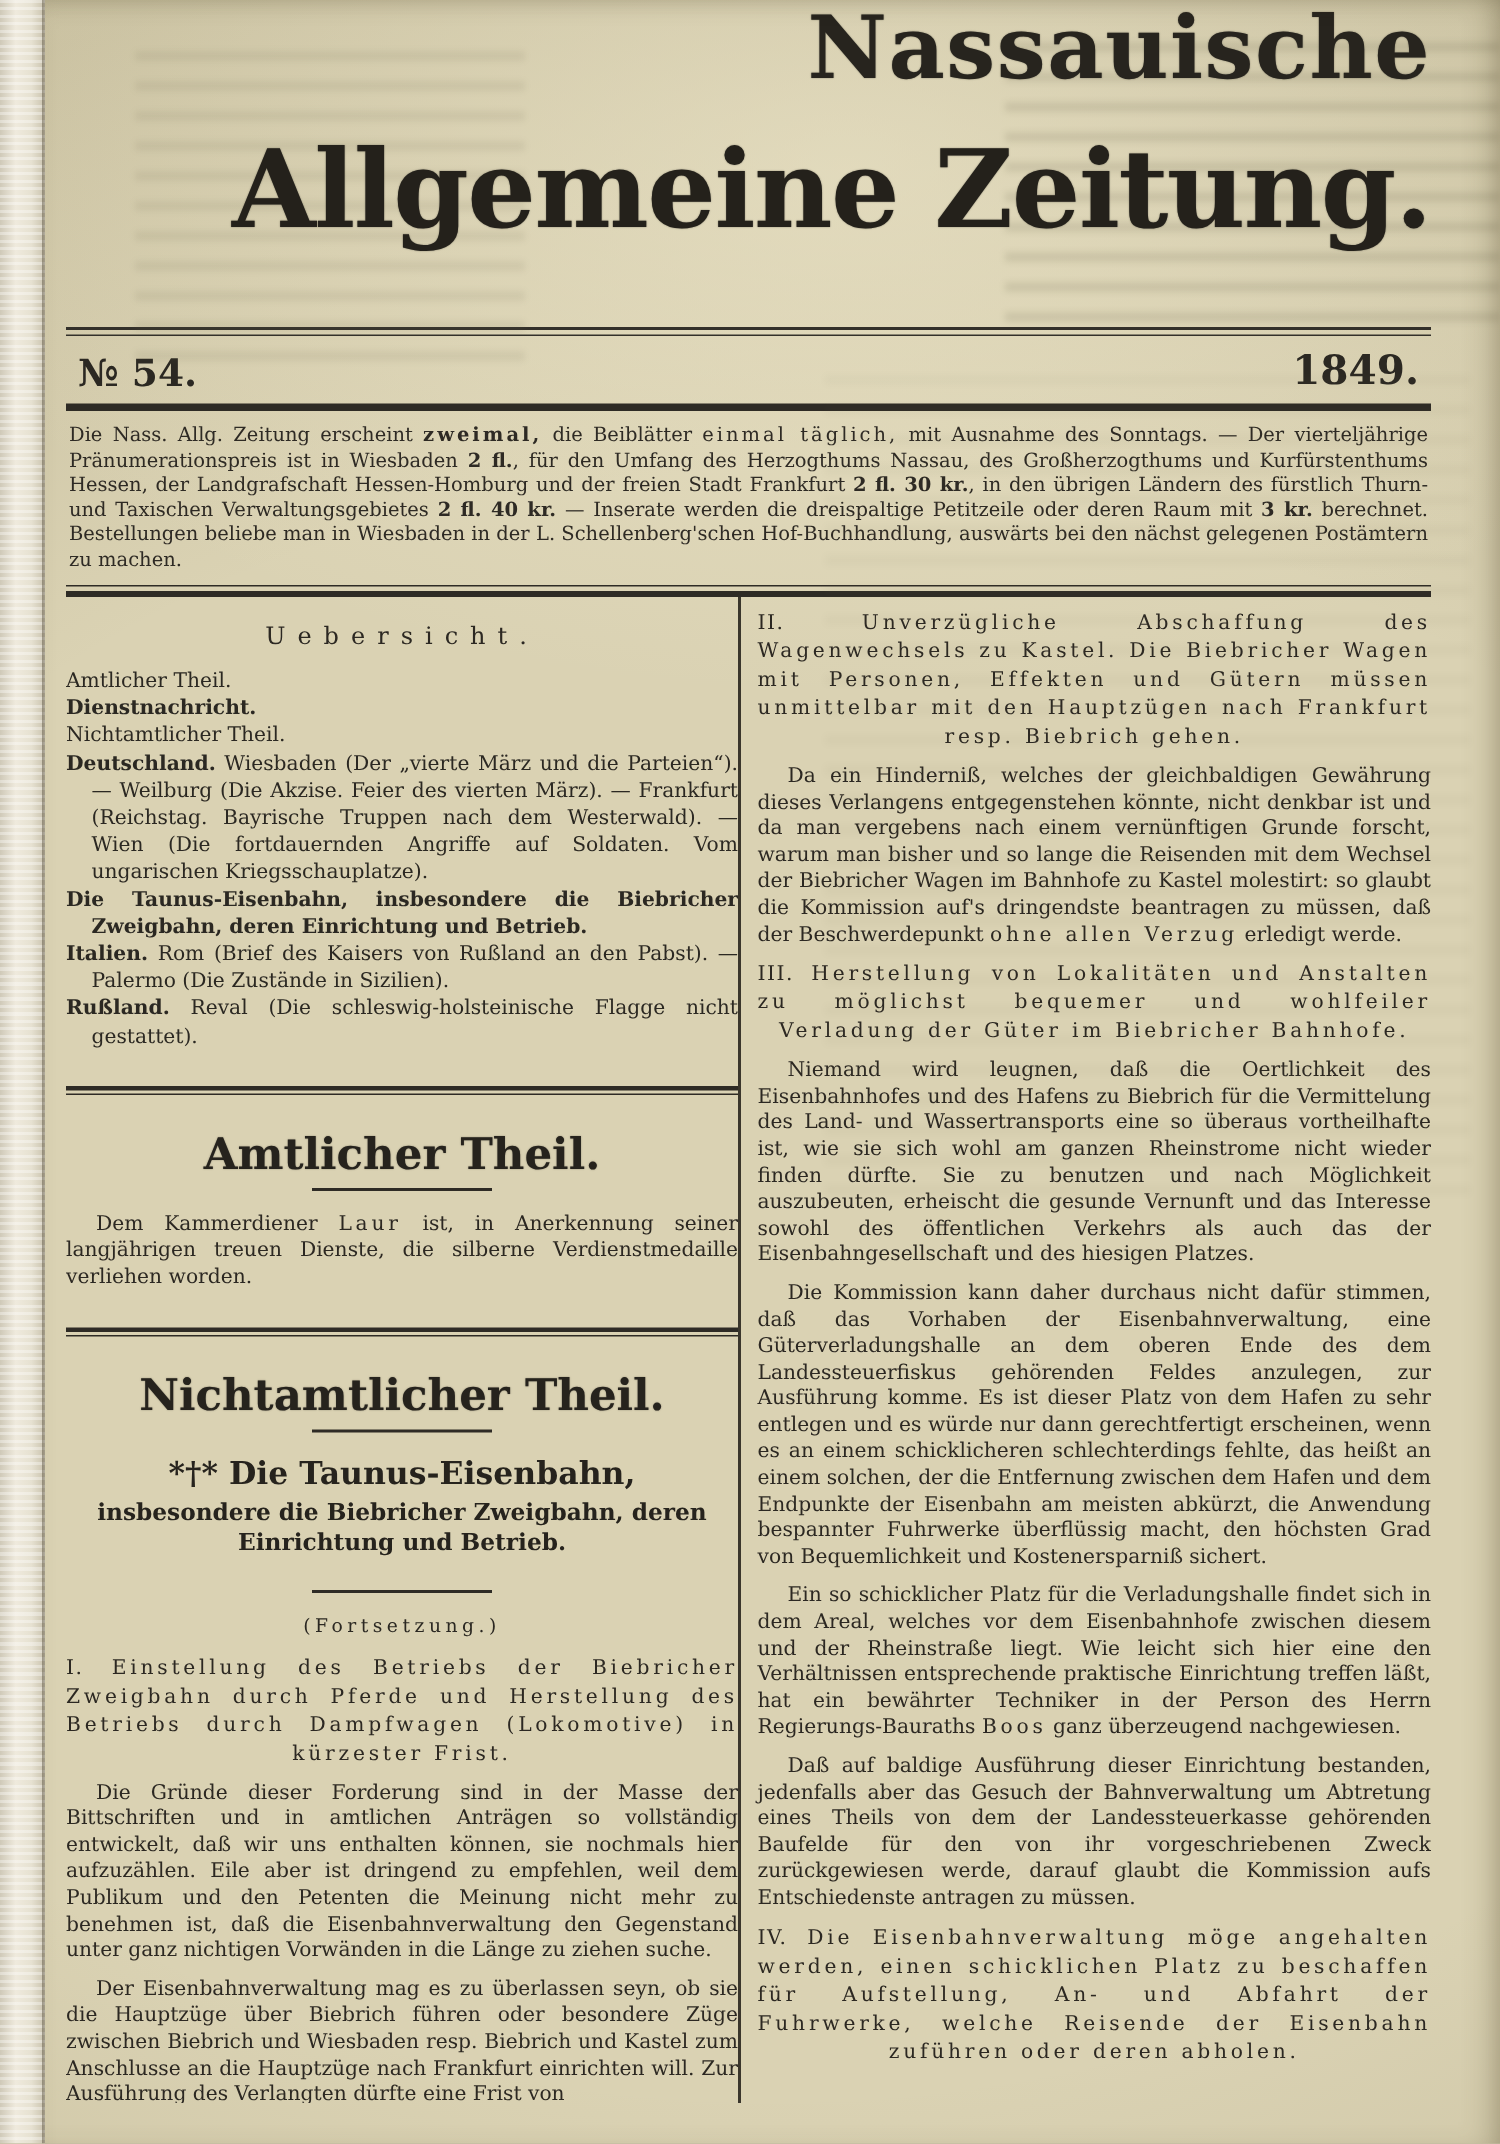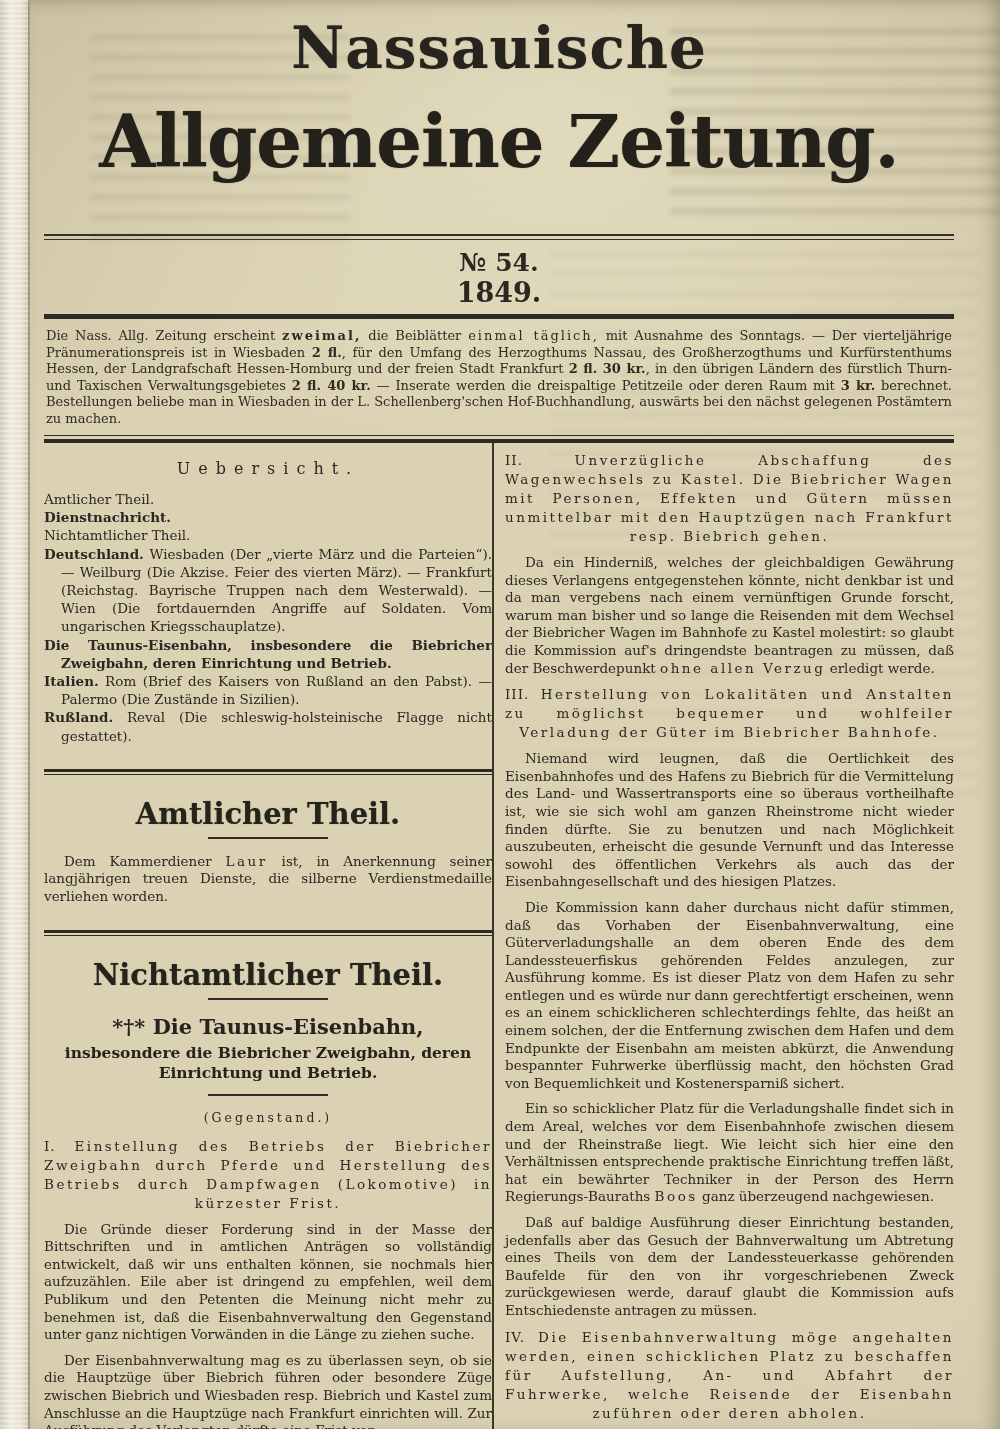--- a/index.html
+++ b/index.html
@@ -37,34 +37,34 @@
   
   .bleed{
     position:absolute;pointer-events:none;opacity:.5;filter:blur(2px);
     background:repeating-linear-gradient(180deg, rgba(104,99,74,.30) 0 7px, rgba(0,0,0,0) 7px 20px);
   }
   .bleed.b1{left:640px;top:28px;width:330px;height:200px;}
   .bleed.b2{left:60px;top:34px;width:260px;height:210px;opacity:.35;}
   .bleed.b3{left:520px;top:250px;width:430px;height:560px;opacity:.14;}
 
   
-  .masthead{position:relative;text-align:center;padding-top:16px;}
+  .masthead{position:relative;text-align:right;padding-top:0;}
   .mast1{
     font-size:58px;font-weight:700;line-height:64px;letter-spacing:1px;color:#27241e;
     text-shadow:0 0 1px rgba(39,36,30,.6);
   }
   .mast2{
     font-size:72px;font-weight:700;line-height:104px;letter-spacing:-1px;color:#24211b;
     margin-top:10px;margin-bottom:40px;
     text-shadow:0 0 1px rgba(39,36,30,.6);
   }
   .rule-double{border-top:2px solid #33302a;border-bottom:1px solid #33302a;height:3px;}
   .dateline{
-    display:flex;align-items:center;justify-content:space-between;
-    padding:8px 8px 6px 8px;font-weight:700;flex-direction:column;
+    display:flex;align-items:flex-end;justify-content:space-between;
+    padding:8px 8px 6px 8px;font-weight:700;
   }
   .issue-no{font-size:25px;}
   .date-center{font-size:26px;letter-spacing:1px;}
   .year{font-size:27px;}
   .rule-thick{border-top:5px solid #2e2b25;height:0;}
   .notice{
     margin:9px 2px 8px 2px;font-size:13px;line-height:16.5px;text-align:justify;
     color:#2e2a24;
   }
   .notice .b{font-weight:700;}
@@ -92,21 +92,21 @@
   .sep-double{border-top:3px solid #2e2b25;border-bottom:1px solid #2e2b25;height:2px;margin:24px 0 0 0;}
   .sec-head{
     text-align:center;font-size:29px;font-weight:700;color:#26231d;margin:22px 0 6px 0;
     text-shadow:0 0 1px rgba(39,36,30,.5);
   }
   .short-rule{width:120px;border-top:2px solid #2e2b25;margin:0 auto 14px auto;height:0;}
   .art-title{
     text-align:center;font-size:21px;font-weight:700;margin:2px 0 4px 0;color:#26231d;
   }
   .art-sub{
-    text-align:center;font-size:15.5px;font-weight:700;line-height:20px;margin:0 0 11px 0;color:#26231d;
+    text-align:center;font-size:15.5px;font-weight:700;line-height:20px;margin:0 0 22px 0;color:#26231d;
   }
   .fortsetzung{text-align:center;font-size:12.5px;letter-spacing:3px;margin:10px 0 12px 0;}
   .spaced-head{
     font-size:13.5px;line-height:19px;letter-spacing:2.5px;
     text-align:justify;text-align-last:center;margin:4px 0 8px 0;color:#2c2822;
   }
   .spaced-head .no{letter-spacing:1px;}
   .mb{margin-bottom:8px;}
 </style>
 </head>
@@ -160,21 +160,21 @@
       <p class="body-text ind"><span>Dem Kammerdiener </span><span class="gesperrt">Laur</span><span> ist, in Anerkennung seiner langjährigen treuen Dienste, die silberne Verdienstmedaille verliehen worden.</span></p>
 
       <div class="sep-double"></div>
 
       <div class="sec-head">Nichtamtlicher Theil.</div>
       <div class="short-rule"></div>
 
       <div class="art-title"><span>*†*</span> <span>Die Taunus-Eisenbahn,</span></div>
       <div class="art-sub">insbesondere die Biebricher Zweigbahn, deren Einrichtung und Betrieb.</div>
       <div class="short-rule"></div>
-      <div class="fortsetzung">(Gegenstand.)</div>
+      <div class="fortsetzung">(Fortsetzung.)</div>
 
       <div class="spaced-head"><span class="no">I.</span><span> Einstellung des Betriebs der Biebricher Zweigbahn durch Pferde und Herstellung des Betriebs durch Dampfwagen (Lokomotive) in kürzester Frist.</span></div>
 
       <p class="body-text ind mb">Die Gründe dieser Forderung sind in der Masse der Bittschriften und in amtlichen Anträgen so vollständig entwickelt, daß wir uns enthalten können, sie nochmals hier aufzuzählen. Eile aber ist dringend zu empfehlen, weil dem Publikum und den Petenten die Meinung nicht mehr zu benehmen ist, daß die Eisenbahnverwaltung den Gegenstand unter ganz nichtigen Vorwänden in die Länge zu ziehen suche.</p>
       <p class="body-text ind"><span>Der Eisenbahnverwaltung mag es zu überlassen seyn, ob sie die Hauptzüge über Biebrich führen oder besondere Züge zwischen Biebrich und Wiesbaden resp. Biebrich und Kastel zum Anschlusse an die Hauptzüge nach Frankfurt einrichten will.  Zur Ausführung des Verlangten dürfte eine Frist von </span></p>
     </div>
 
     <div class="col-right">
 
       <div class="spaced-head"><span class="no">II.</span><span> Unverzügliche Abschaffung des Wagenwechsels zu Kastel.  Die Biebricher Wagen mit Personen, Effekten und Gütern müssen unmittelbar mit den Hauptzügen nach Frankfurt resp. Biebrich gehen.</span></div>

